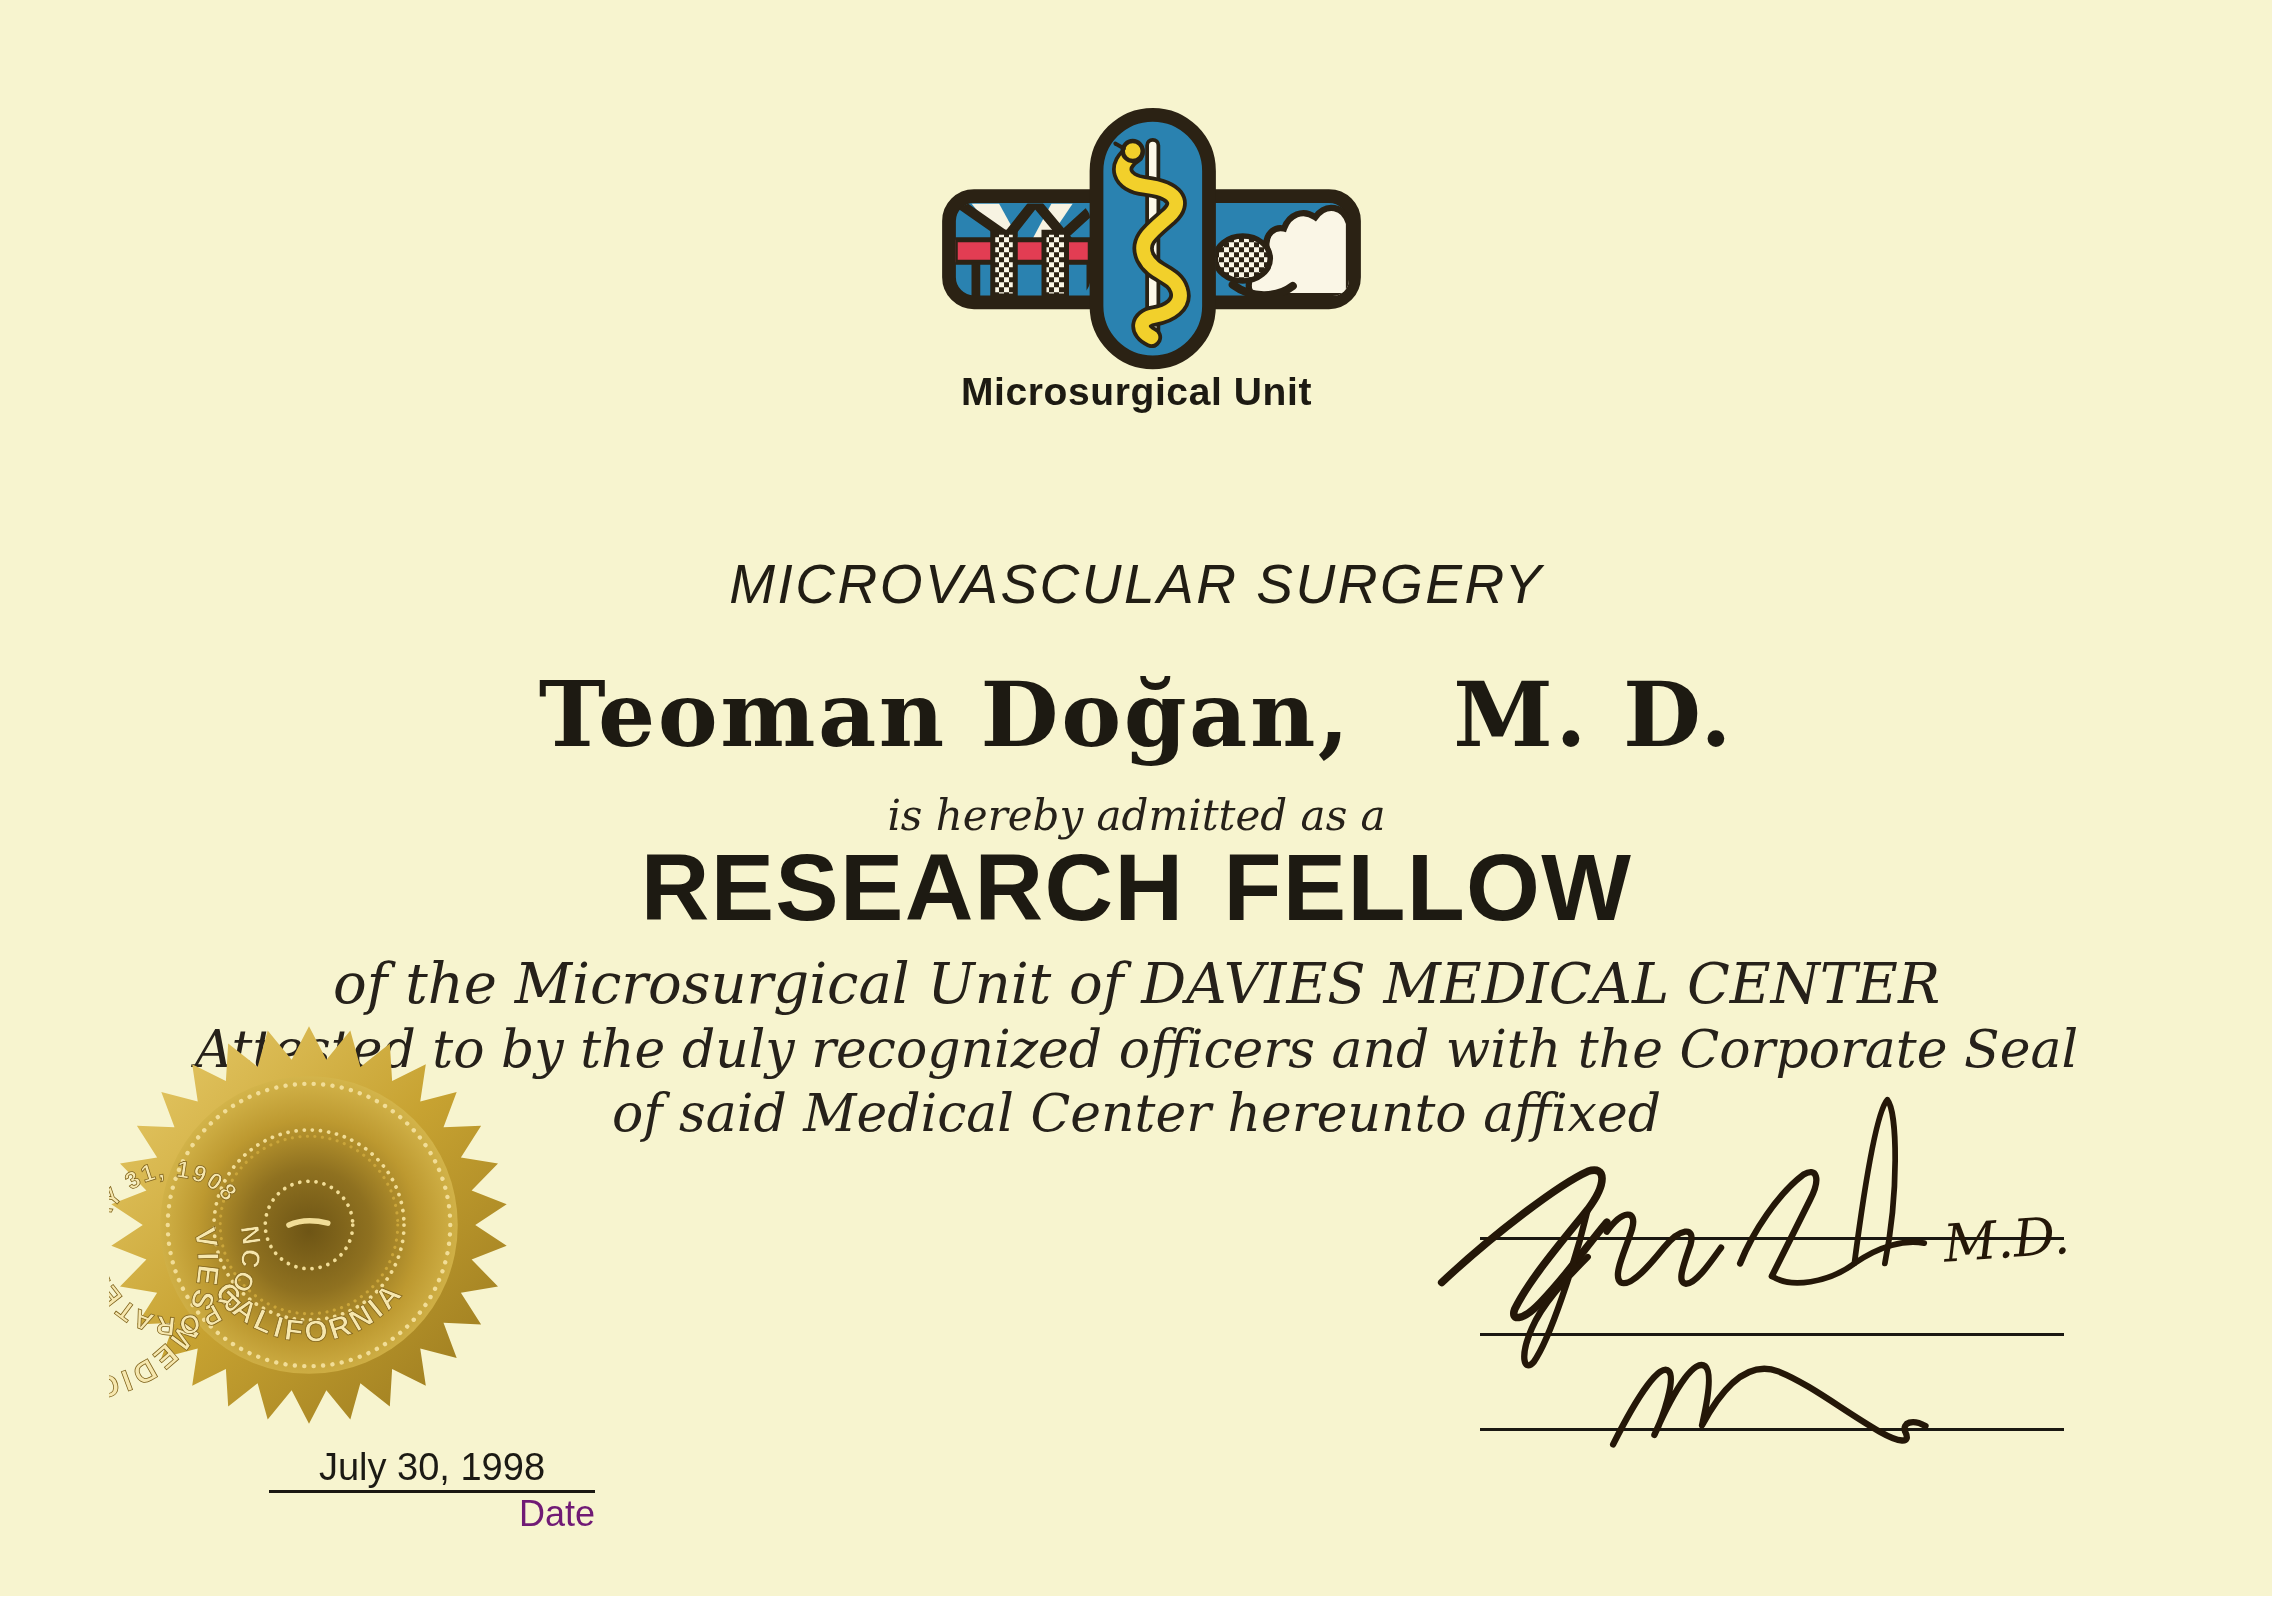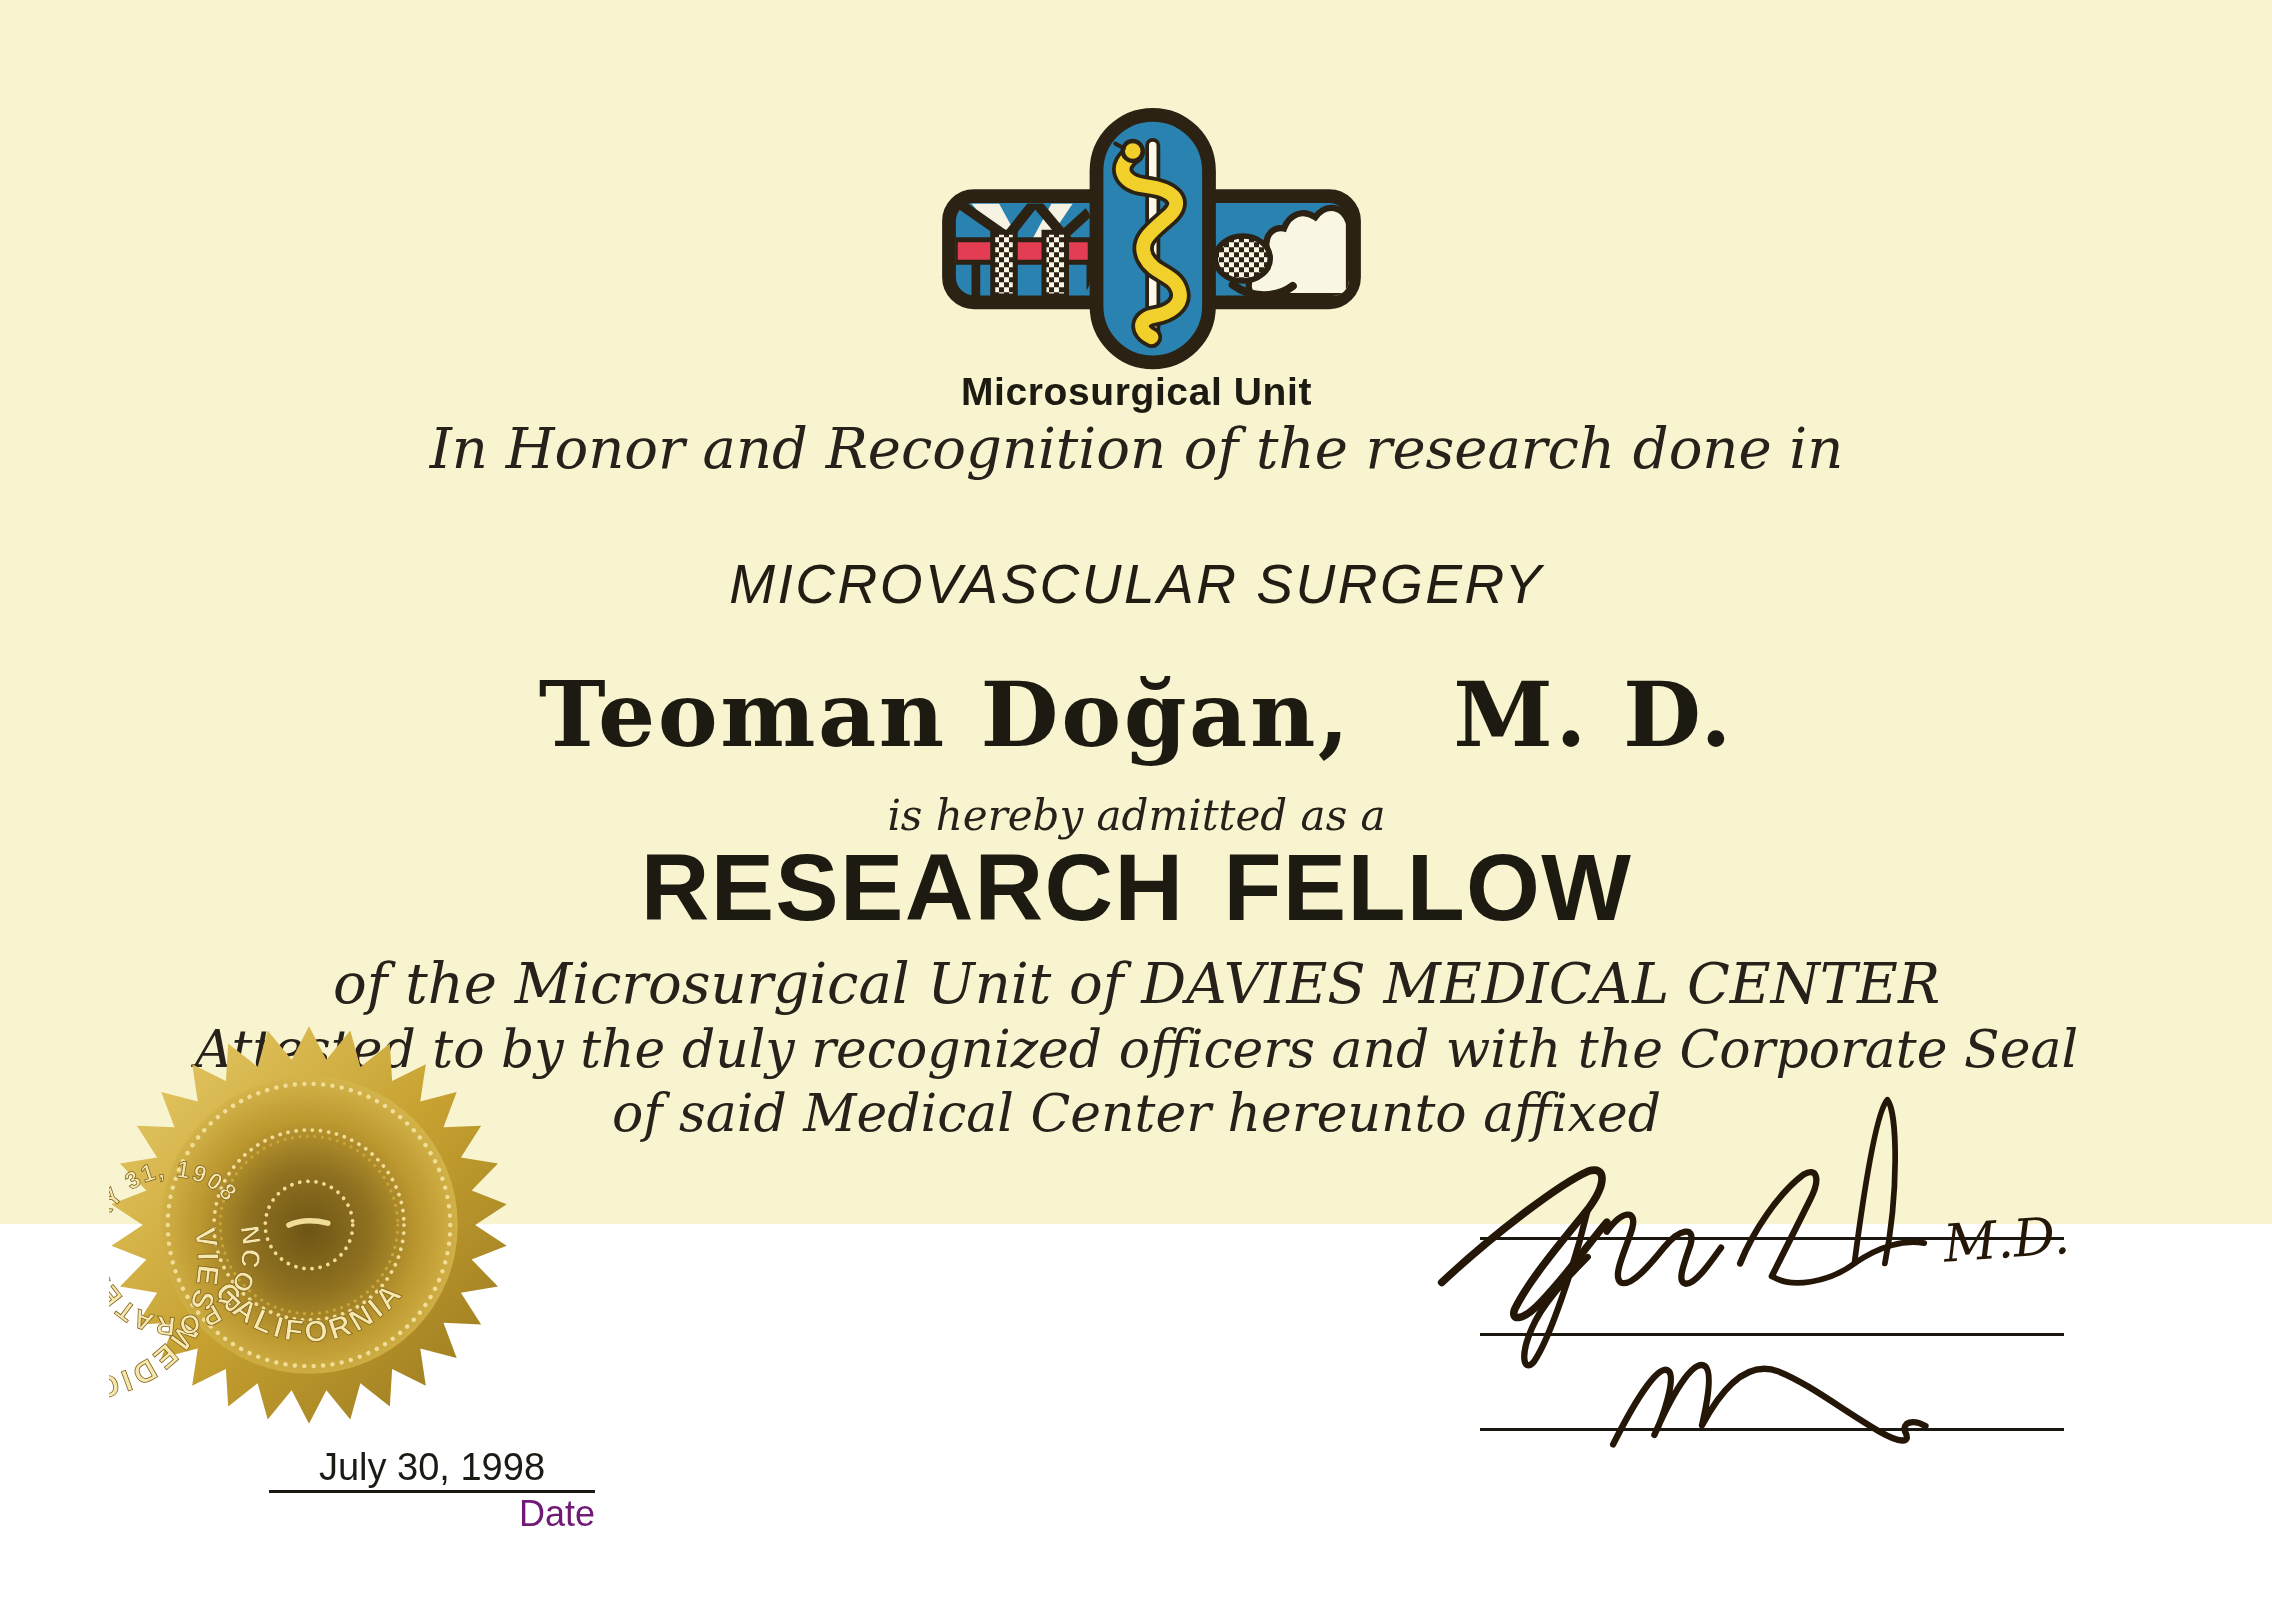--- a/index.html
+++ b/index.html
@@ -1,17 +1,17 @@
 <!DOCTYPE html>
 <html style="font-size:10.2px"><head>
 <meta charset="utf-8">
 <style>
   html,body{margin:0;padding:0;}
   body{width:2273px;height:1620px;overflow:hidden;}
-  #stage{position:relative;width:2273px;height:1224px;background:#f7f4cf;font-family:"Liberation Sans",sans-serif;color:#211d14;}
+  #stage{position:relative;width:2273px;height:1596px;background:#f7f4cf;font-family:"Liberation Sans",sans-serif;color:#211d14;}
   .abs{position:absolute;}
   .centered{left:50%;transform:translateX(-50%);white-space:nowrap;}
   .script{font-family:"DejaVu Serif",serif;font-style:italic;color:#26211a;}
   .sansItal{font-family:"Liberation Sans",sans-serif;font-style:italic;color:#211d14;margin-top:36px;}
   .heavy{font-family:"Liberation Sans",sans-serif;font-weight:bold;color:#1d1a12;}
   .blackletter{font-family:"DejaVu Serif",serif;font-weight:bold;color:#1d1a12;letter-spacing:2.5px;white-space:pre;}
   .sig-line{position:absolute;height:3.2px;background:#1b1812;}
   .date-line{position:absolute;height:2.5px;background:#1b1812;}
   .honor{top:416px;font-size:56px;}
   .program{top:516px;font-size:55px;letter-spacing:2.5px;}
@@ -70,21 +70,20 @@
       <rect x="333" y="52" width="18" height="330" rx="9" fill="#fdf8e8" stroke="#2b2214" stroke-width="6"></rect>
       <path d="M312,74 C282,92 290,122 330,126 C378,132 392,152 368,174 C338,200 318,214 330,240 C344,268 376,266 384,292 C392,316 368,330 344,334 C320,338 318,358 340,368" fill="none" stroke="#2b2214" stroke-width="34" stroke-linecap="round"></path>
       <path d="M312,74 C282,92 290,122 330,126 C378,132 392,152 368,174 C338,200 318,214 330,240 C344,268 376,266 384,292 C392,316 368,330 344,334 C320,338 318,358 340,368" fill="none" stroke="#f2d02b" stroke-width="22" stroke-linecap="round"></path>
       <circle cx="310" cy="70" r="16" fill="#f2d02b" stroke="#2b2214" stroke-width="7"></circle>
       <path d="M296,66 l-14,-8" stroke="#2b2214" stroke-width="6" stroke-linecap="round"></path>
     </svg>
   </div>
 
   <div class="abs centered heavy unit-label">Microsurgical Unit</div>
 
-  <div class="abs centered script honor">In Honor and Recognition of the research done in</div>
   <div class="abs centered sansItal program">MICROVASCULAR SURGERY</div>
   <div class="abs centered blackletter recipient">Teoman Doğan,   M. D.</div>
   <div class="abs centered script admitted">is hereby admitted as a</div>
   <div class="abs centered heavy title">RESEARCH FELLOW</div>
   <div class="abs centered script issuer">of the Microsurgical Unit of DAVIES MEDICAL CENTER</div>
   <div class="abs centered script attest1">Attested to by the duly recognized officers and with the Corporate Seal</div>
   <div class="abs centered script attest2">of said Medical Center hereunto affixed</div>
 
   <div class="abs" style="left:109px;top:1025px;width:400px;height:400px;">
     <svg viewBox="0 0 640 640" width="400" height="400">

